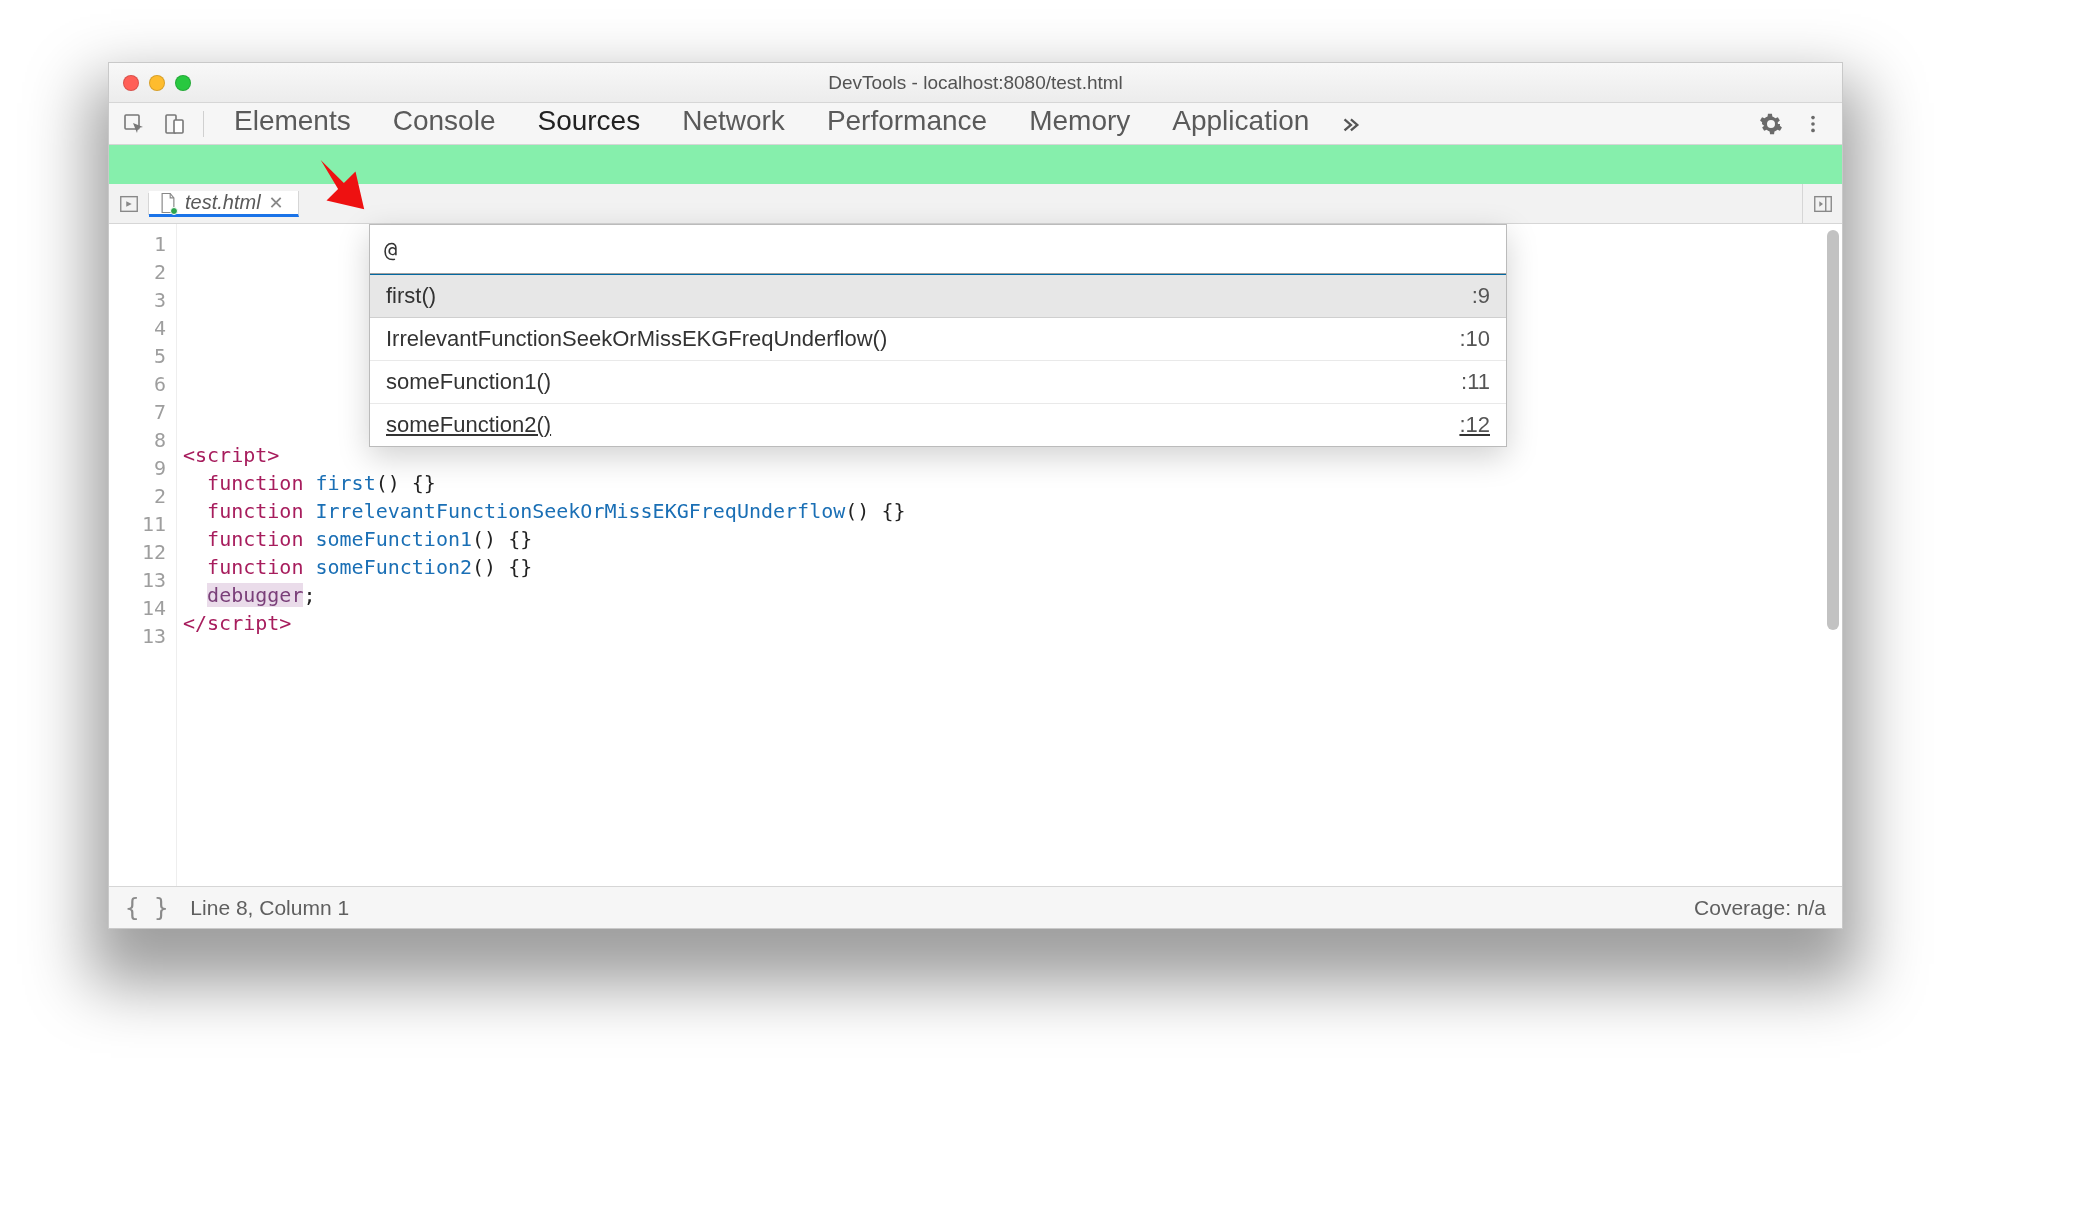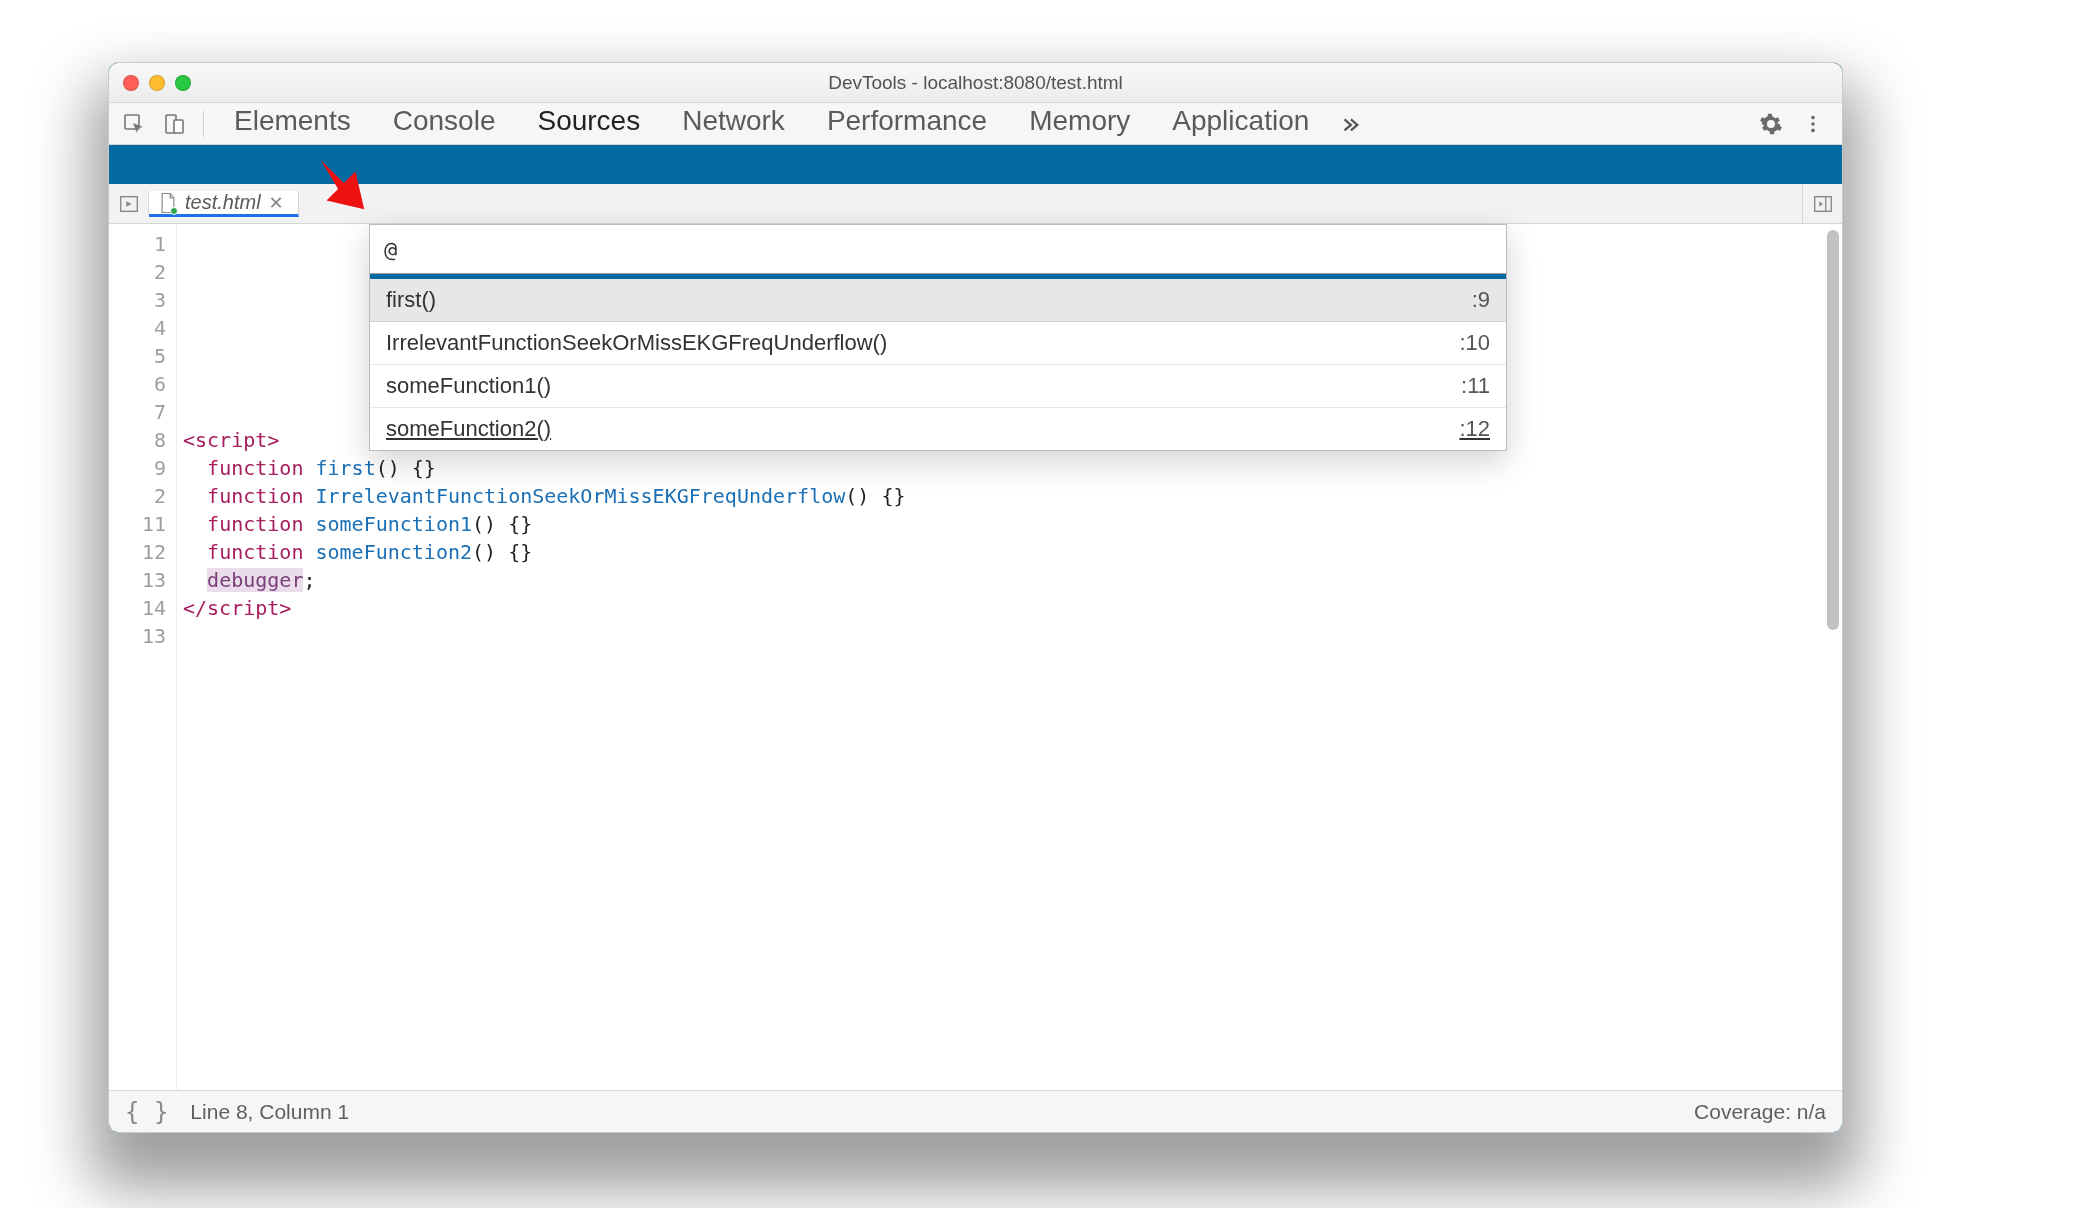--- a/index.html
+++ b/index.html
@@ -7,24 +7,24 @@
   body { font-family: -apple-system, BlinkMacSystemFont, "Helvetica Neue", Arial, sans-serif; font-size: 13px; color: #333; }
 
   .stage {
     width: 2086px; height: 1208px;
     position: relative;
   }
 
   .window {
     position: absolute;
     top: 62px; left: 108px;
-    width: 1735px; height: 1071px;
-    background: #0369a1;
+    width: 1735px; height: 867px;
+    background: #86efac;
     border: 1px solid #c9c9c9;
-    border-radius: 10px;
+    border-radius: 0;
     box-shadow: 0 38px 60px 18px rgba(0,0,0,0.38);
     overflow: hidden;
     display: flex; flex-direction: column;
   }
 
   
   .titlebar {
     height: 40px;
     background: linear-gradient(#f8f8f8,#ececec);
     border-bottom: 1px solid #d6d6d6;
@@ -116,20 +116,21 @@
     border-right:1px solid #eee;
     user-select:none;
   }
   .code {
     flex:1;
     padding: 6px 0 0 6px;
     font-family: "SF Mono","Menlo","Consolas",monospace;
     font-size:20px; line-height:28px;
     white-space: pre;
     color:#222;
+    margin-top:15px;
   }
   .kw  { color:#a71d5d; }
   .fn  { color:#1a6fb5; }
   .tag { color:#a71d5d; }
   .dbg { background:#eadcea; color:#7a3f79; }
 
   .scrollbar-thumb {
     position:absolute; right:3px; top:6px;
     width:12px; height:400px;
     background:#c2c2c2; border-radius:6px;
@@ -155,21 +156,21 @@
   .popup-input .at { font-family: "Menlo",monospace; }
   .popup-sep { height:1px; background:#9f9f9f; margin:0; }
   .popup-row {
     display:flex; align-items:center; justify-content:space-between;
     padding: 8px 16px;
     font-size: 22px; color:#333;
     cursor:pointer;
     border-bottom:1px solid #e9e9e9;
   }
   .popup-row:last-child { border-bottom:none;text-decoration:underline; }
-  .popup-row.selected { background:#e7e7e7; border-top:5px solid #0369a1; border-bottom:1px solid #cfcfcf;}
+  .popup-row.selected { background:#e7e7e7; border-top:1px solid #0369a1; border-bottom:1px solid #cfcfcf;}
   .popup-row .loc { color:#555; }
 
   
   .statusbar {
     height: 42px;
     border-top: 1px solid #d6d6d6;
     background:#f6f6f6;
     display:flex; align-items:center; justify-content:space-between;
     padding: 0 16px;
     font-size: 21px; color:#5f5f5f;

